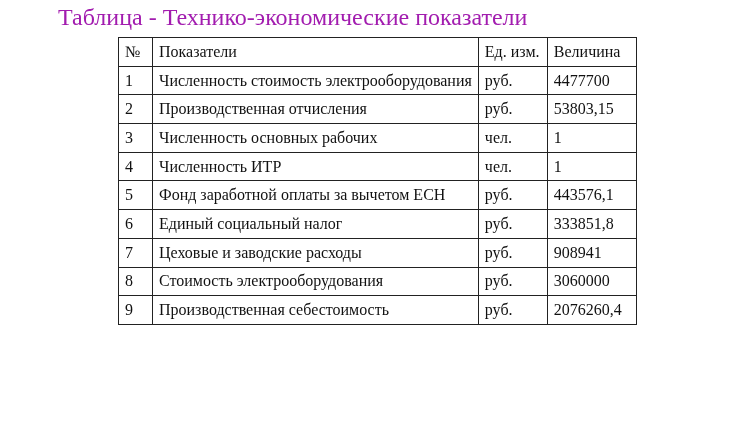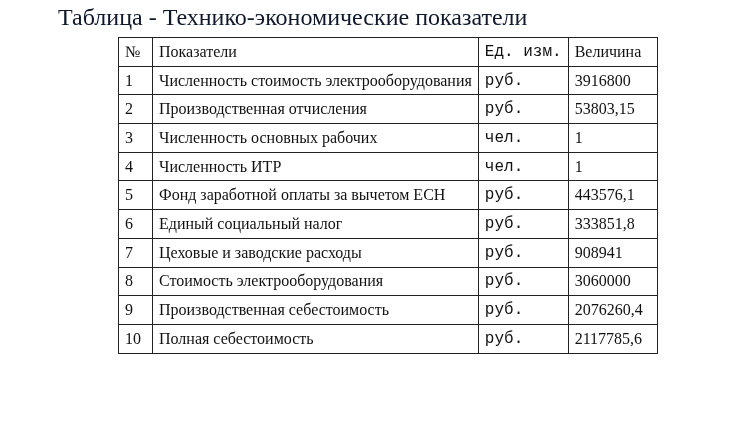--- a/index.html
+++ b/index.html
@@ -1,43 +1,43 @@
 <!DOCTYPE html>
 <html><head>
 <meta charset="utf-8">
 <style>
   html, body { margin: 0; padding: 0; background: #ffffff; }
   body { width: 750px; height: 422px; position: relative; overflow: hidden;
          font-family: "Liberation Serif", "DejaVu Serif", serif; color: #111; }
-  .title { position: absolute; left: 58px; top: 2px; font-size: 24px; line-height: 30px; color: #0f172a; }
+  .title { position: absolute; left: 58px; top: 2px; font-size: 24px; line-height: 30px; color: #a21caf; }
   table { position: absolute; left: 118px; top: 37px; border-collapse: collapse; }
   td { border: 1.6px solid #222; font-size: 16px; height: 27.7px; padding: 0 6px; vertical-align: middle; white-space: nowrap; }
   .c-num { width: 21px; }
   .c-name { width: 309px; }
-  .c-unit { width: 56px; font-family: Liberation Mono, monospace; }
+  .c-unit { width: 56px; }
   .c-val { width: 76px; }
 </style>
 </head>
 <body>
 
 <div class="title">Таблица - Технико-экономические показатели</div>
 
 <table>
   <tbody id="tbody">
     <tr>
       <td class="c-num">№</td>
       <td class="c-name">Показатели</td>
       <td class="c-unit">Ед. изм.</td>
       <td class="c-val">Величина</td>
     </tr>
   <tr>
         <td class="c-num">1</td>
         <td class="c-name">Численность стоимость электрооборудования</td>
         <td class="c-unit">руб.</td>
-        <td class="c-val">3916800</td>
+        <td class="c-val">4477700</td>
       </tr>
       <tr>
         <td class="c-num">2</td>
         <td class="c-name">Производственная отчисления</td>
         <td class="c-unit">руб.</td>
         <td class="c-val">53803,15</td>
       </tr>
       <tr>
         <td class="c-num">3</td>
         <td class="c-name">Численность основных рабочих</td>
@@ -73,20 +73,14 @@
         <td class="c-name">Стоимость электрооборудования</td>
         <td class="c-unit">руб.</td>
         <td class="c-val">3060000</td>
       </tr>
       <tr>
         <td class="c-num">9</td>
         <td class="c-name">Производственная себестоимость</td>
         <td class="c-unit">руб.</td>
         <td class="c-val">2076260,4</td>
       </tr>
-      <tr>
-        <td class="c-num">10</td>
-        <td class="c-name">Полная себестоимость</td>
-        <td class="c-unit">руб.</td>
-        <td class="c-val">2117785,6</td>
-      </tr>
     </tbody>
 </table>
 
 </body></html>

